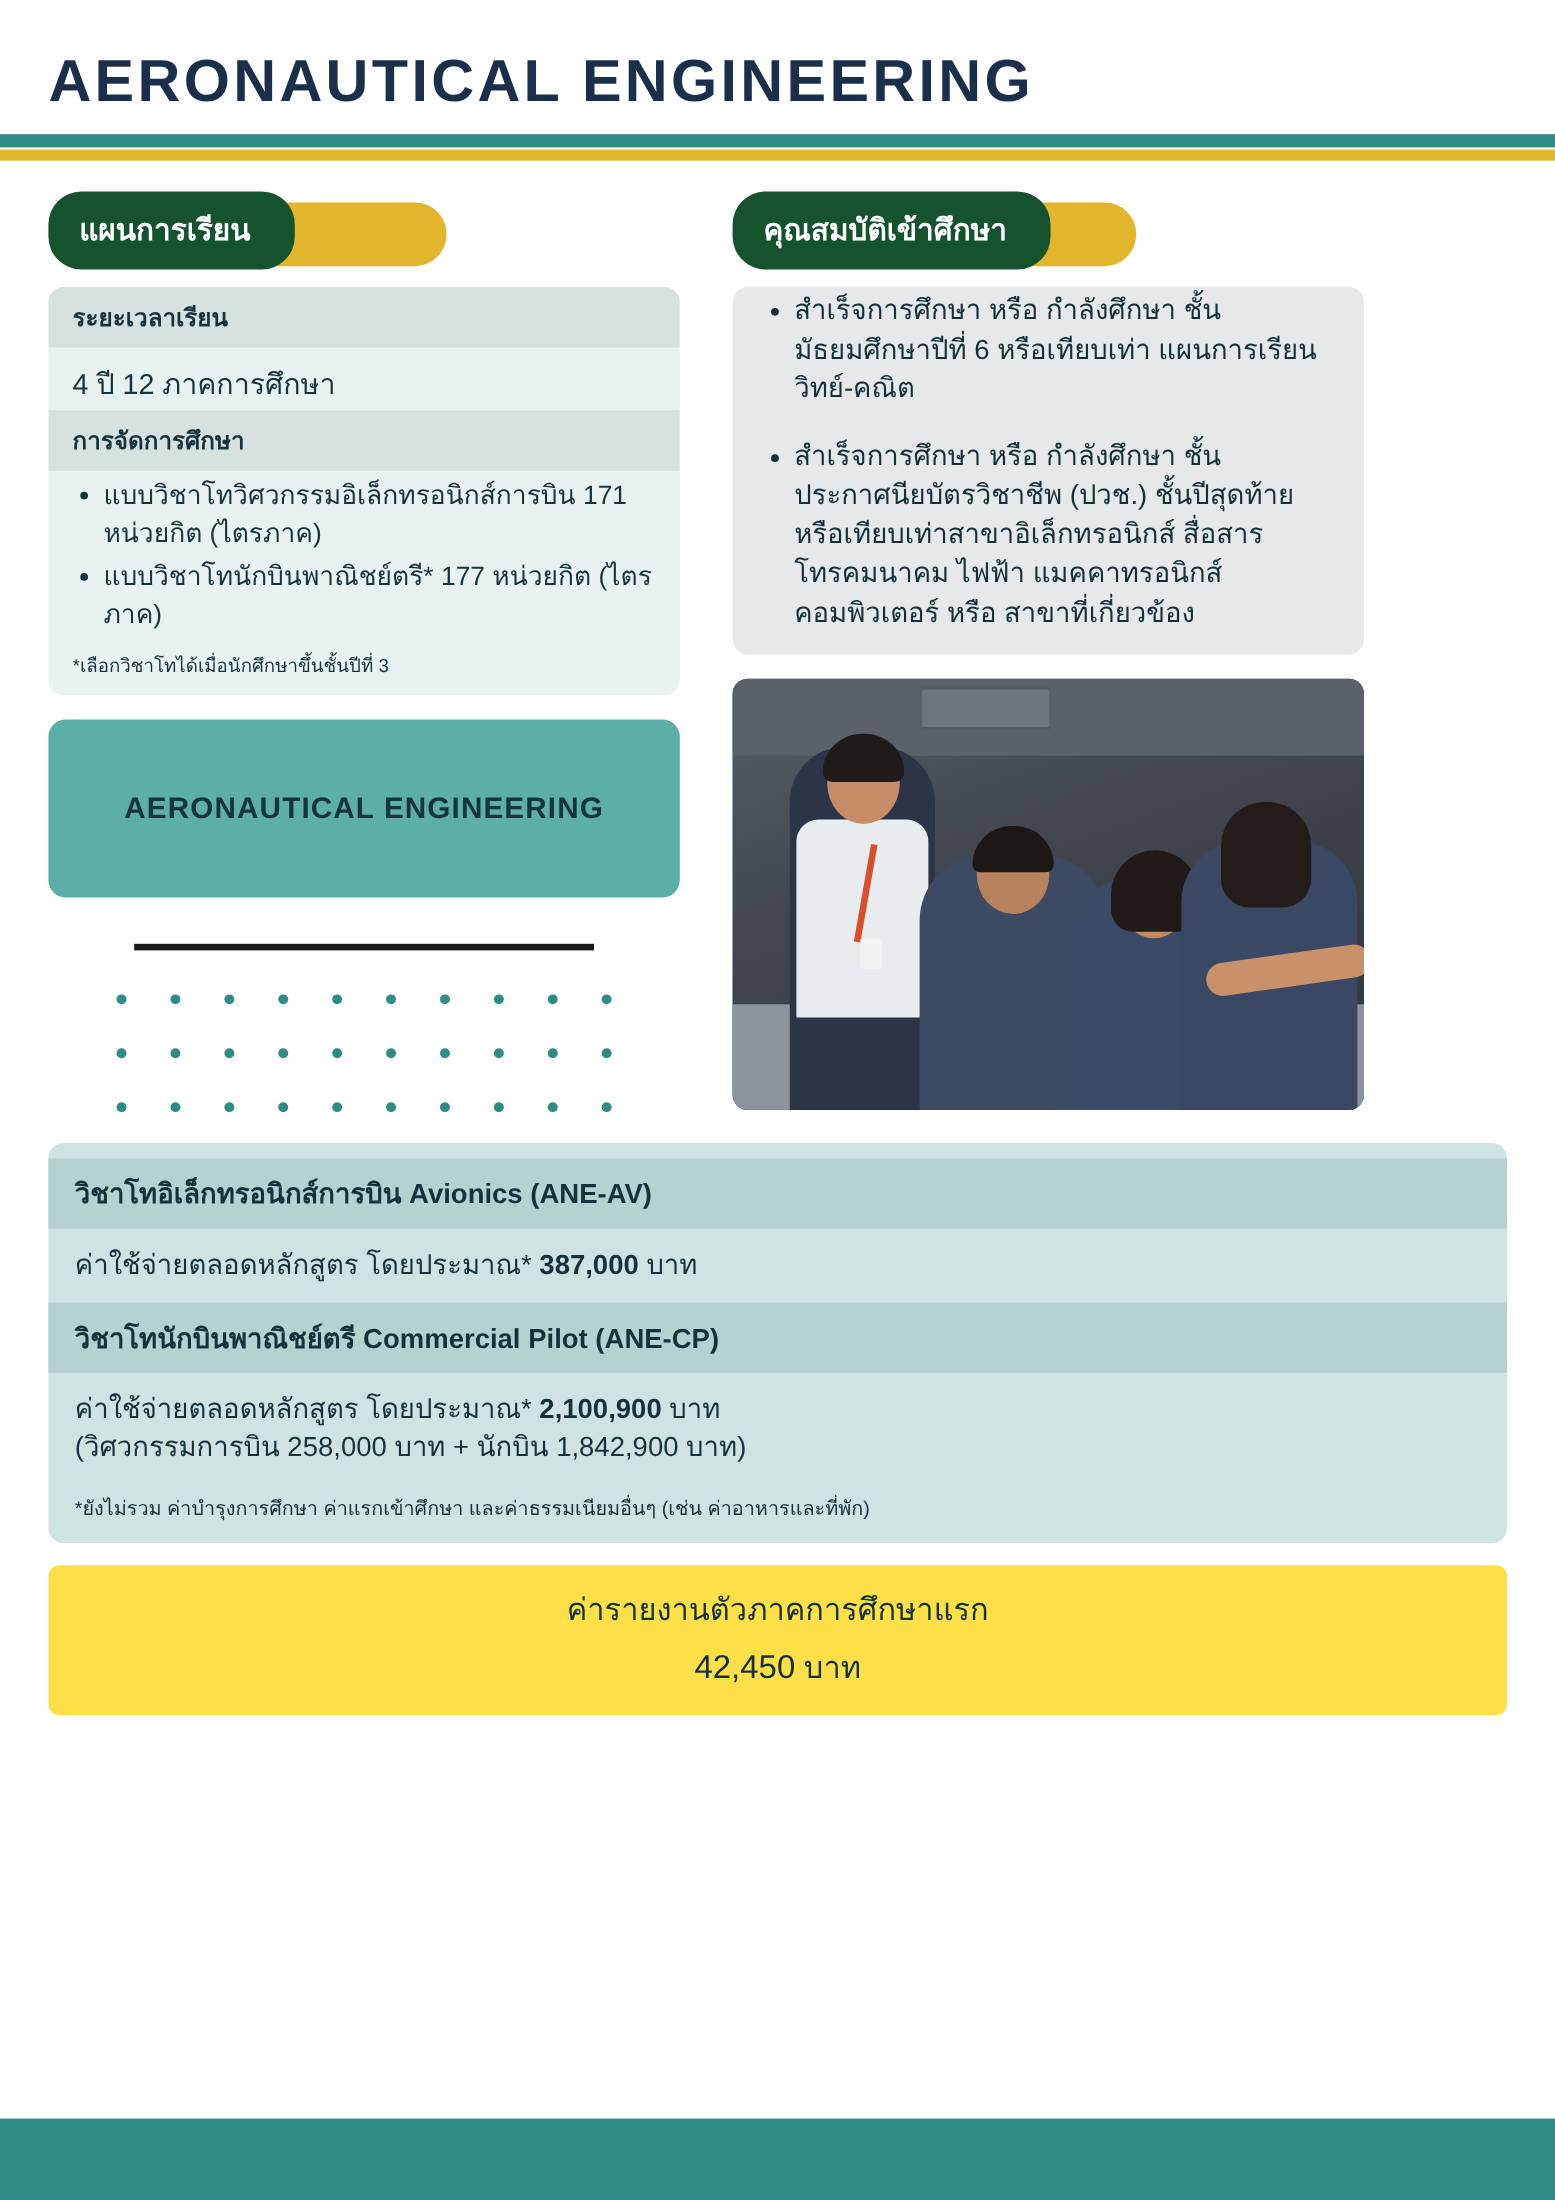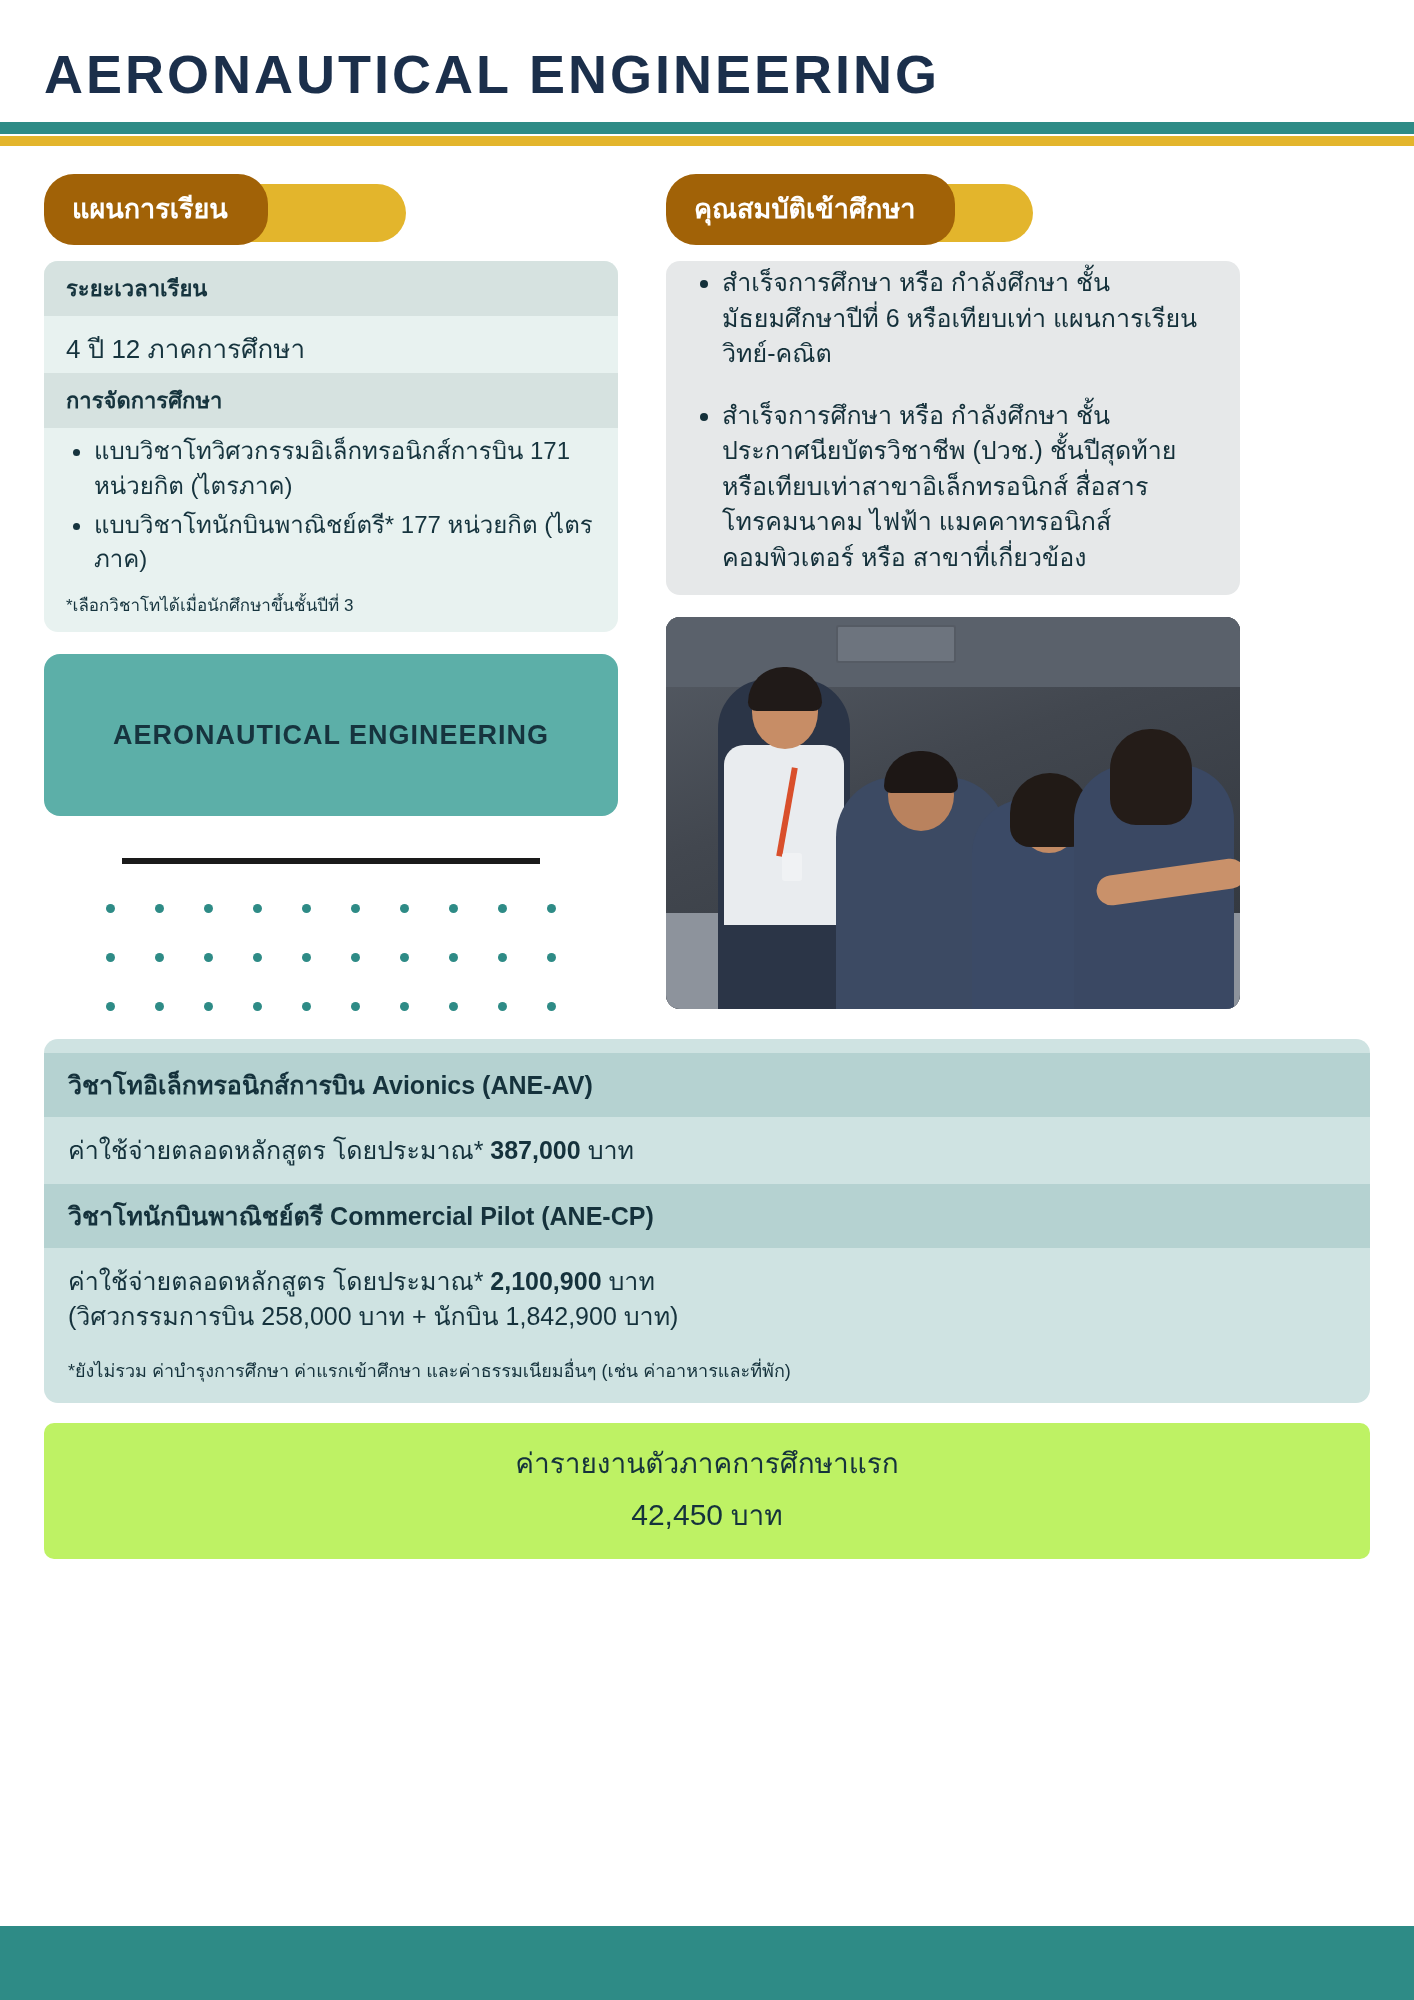--- a/index.html
+++ b/index.html
@@ -81,21 +81,21 @@
 
   
   .page {
     position: relative;
     padding: 0 44px;
   }
 
   .pill {
     display: inline-block;
     position: relative;
-    background: #a16207;
+    background: #14532d;
     color: #ffffff;
     font-size: 27px;
     font-weight: bold;
     padding: 13px 40px 15px 28px;
     border-radius: 30px;
     z-index: 2;
   }
   .pill-wrap { position: relative; display: inline-block; }
   .pill-shadow {
     position: absolute;
@@ -315,21 +315,21 @@
   }
   .cost-body b { font-weight: bold; text-align: center; }
   .cost-note {
     padding: 6px 24px 0 24px;
     font-size: 18px;
     color: #15323c;
   }
 
   .gold-box {
     margin-top: 20px;
-    background: #bef264;
+    background: #fde047;
     border-radius: 10px;
     padding: 18px 10px 22px 10px;
     text-align: center;
     color: #15323c;
   }
   .gold-line1 { font-size: 28px; }
   .gold-line2 { font-size: 28px; margin-top: 8px; }
   .gold-line2 b { font-size: 30px; font-weight: normal; }
 
   .footer-bar {

